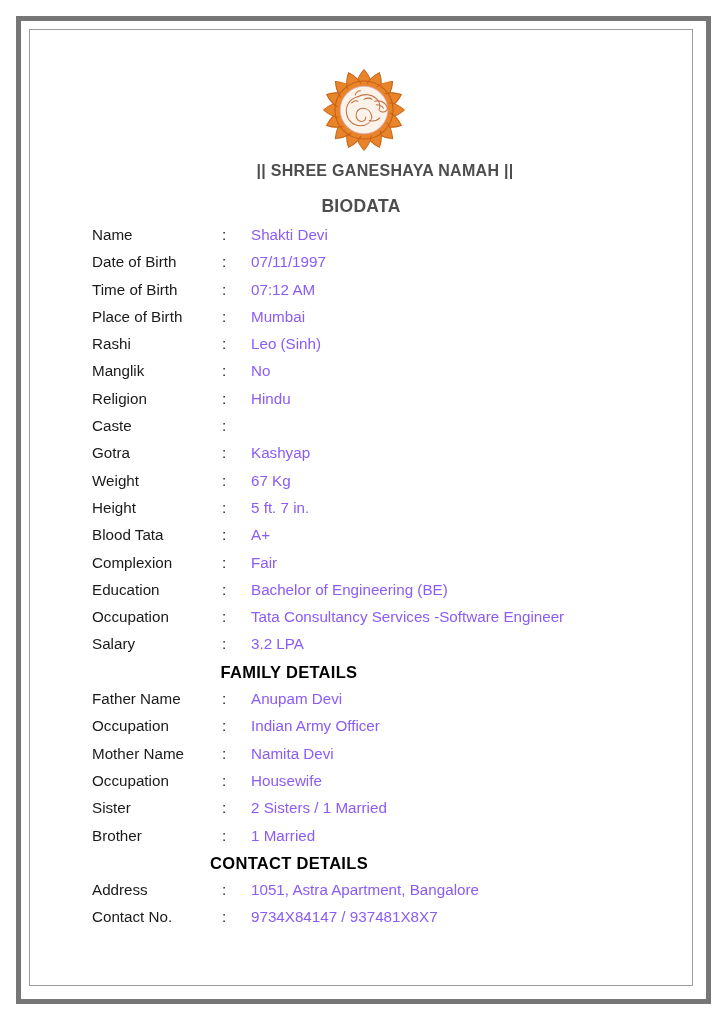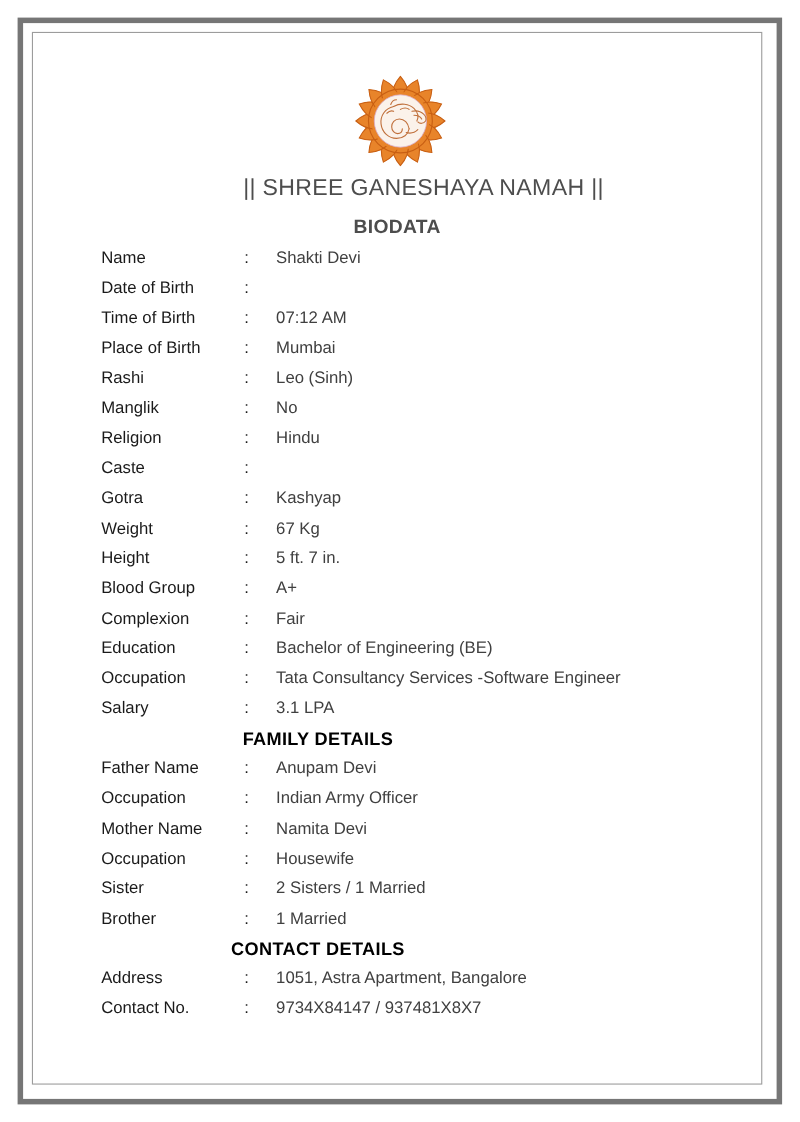--- a/index.html
+++ b/index.html
@@ -64,22 +64,22 @@
 
   
   .title-block {
     position: absolute;
     left: 29px;
     top: 158px;
     width: 664px;
     text-align: center;
   }
   .doc-title {
-    font-size: 21px;
-    font-weight: normal;
+    font-size: 16px;
+    font-weight: bold;
     color: #4d4d4d;
     letter-spacing: 0.3px;
     line-height: 25px;
     margin: 0;
     padding-left: 48px;
   }
   .doc-subtitle {
     font-size: 17.5px;
     font-weight: bold;
     color: #4d4d4d;
@@ -108,21 +108,21 @@
     flex: 0 0 130px;
     color: #1a1a1a;
   }
   .row .colon {
     width: 29px;
     flex: 0 0 29px;
     color: #1a1a1a;
   }
   .row .value {
     flex: 1 1 auto;
-    color: #404040;
+    color: #8b5cf6;
     white-space: nowrap;
   }
   .section-head {
     height: 27.3px;
     display: flex;
     align-items: baseline;
     justify-content: center;
     
     width: 484px;
     margin-left: -45px;
@@ -185,20 +185,21 @@
   <div class="sheet">
     <div id="rows-host">
         <div class="row">
           <span class="label">Name</span>
           <span class="colon">:</span>
           <span class="value">Shakti Devi</span>
         </div>
         <div class="row">
           <span class="label">Date of Birth</span>
           <span class="colon">:</span>
+          <span class="value">07/11/1997</span>
         </div>
         <div class="row">
           <span class="label">Time of Birth</span>
           <span class="colon">:</span>
           <span class="value">07:12 AM</span>
         </div>
         <div class="row">
           <span class="label">Place of Birth</span>
           <span class="colon">:</span>
           <span class="value">Mumbai</span>
@@ -231,21 +232,21 @@
           <span class="label">Weight</span>
           <span class="colon">:</span>
           <span class="value">67 Kg</span>
         </div>
         <div class="row">
           <span class="label">Height</span>
           <span class="colon">:</span>
           <span class="value">5 ft. 7 in.</span>
         </div>
         <div class="row">
-          <span class="label">Blood Group</span>
+          <span class="label">Blood Tata</span>
           <span class="colon">:</span>
           <span class="value">A+</span>
         </div>
         <div class="row">
           <span class="label">Complexion</span>
           <span class="colon">:</span>
           <span class="value">Fair</span>
         </div>
         <div class="row">
           <span class="label">Education</span>
@@ -253,21 +254,21 @@
           <span class="value">Bachelor of Engineering (BE)</span>
         </div>
         <div class="row">
           <span class="label">Occupation</span>
           <span class="colon">:</span>
           <span class="value">Tata Consultancy Services -Software Engineer</span>
         </div>
         <div class="row">
           <span class="label">Salary</span>
           <span class="colon">:</span>
-          <span class="value">3.1 LPA</span>
+          <span class="value">3.2 LPA</span>
         </div>
         <div class="section-head">FAMILY DETAILS</div>
         <div class="row">
           <span class="label">Father Name</span>
           <span class="colon">:</span>
           <span class="value">Anupam Devi</span>
         </div>
         <div class="row">
           <span class="label">Occupation</span>
           <span class="colon">:</span>

